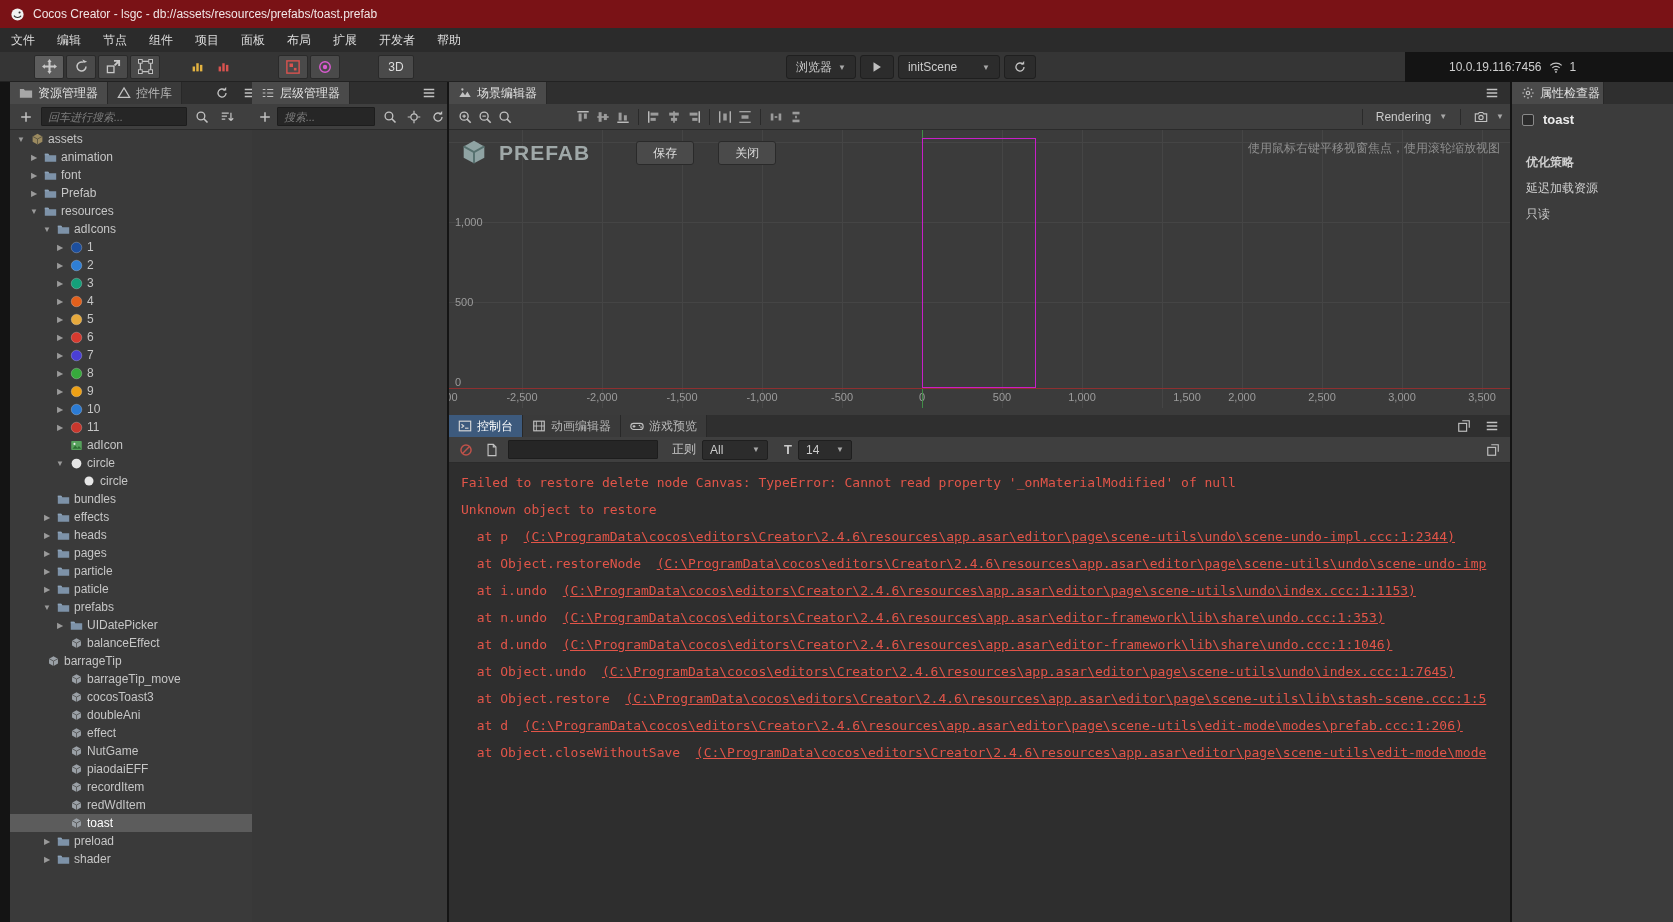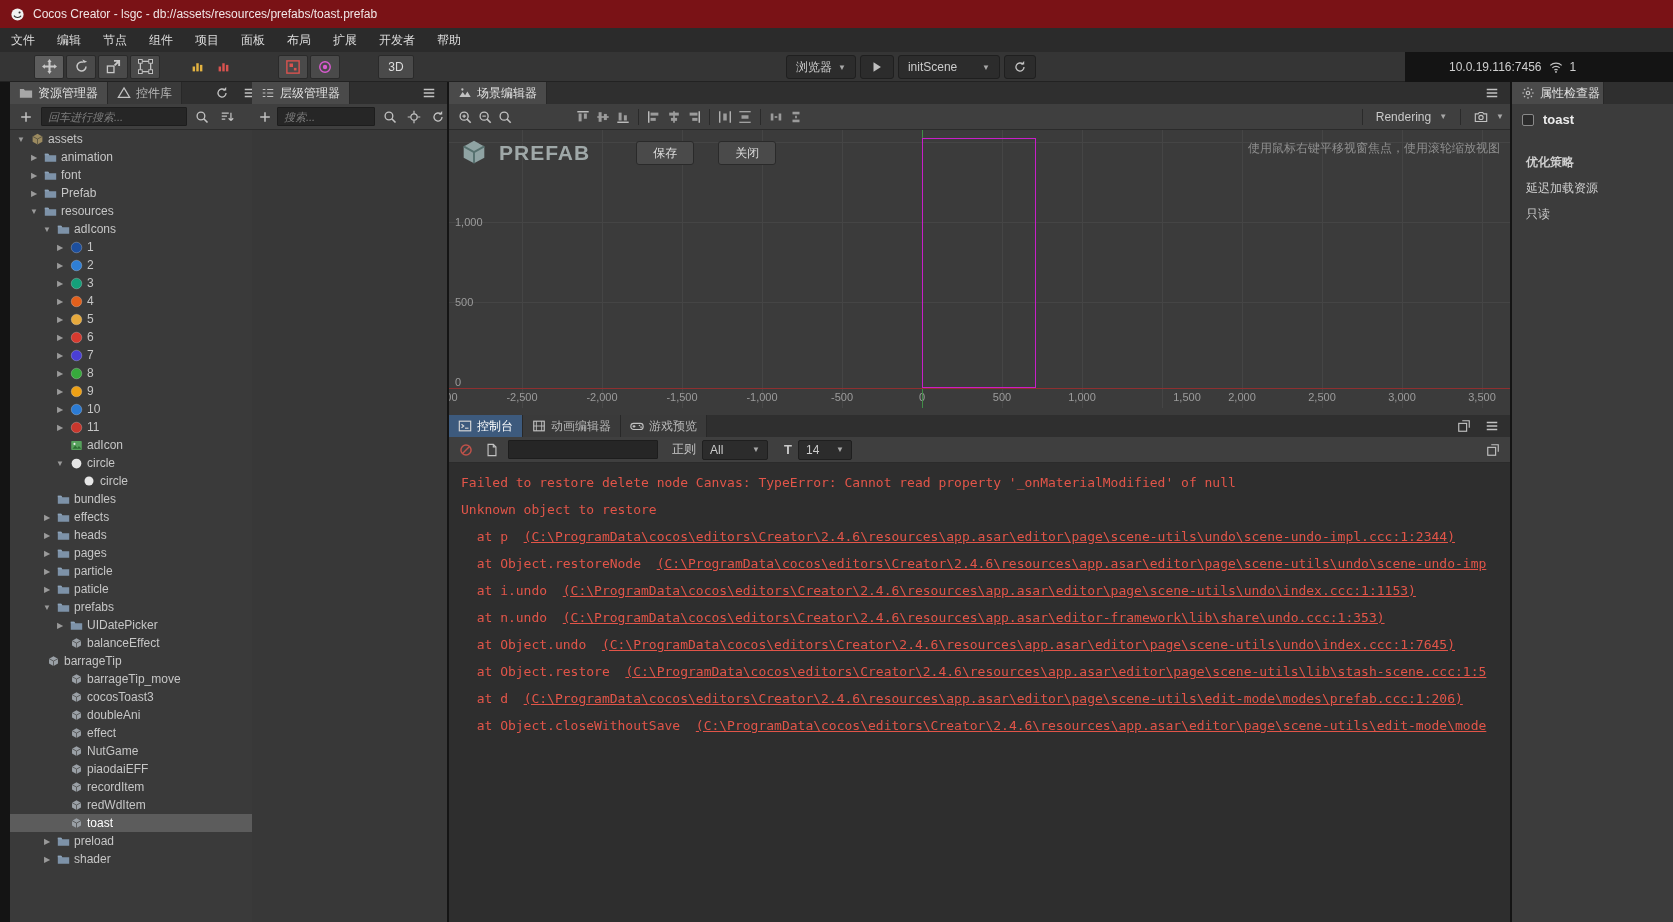--- a/index.html
+++ b/index.html
@@ -1001,20 +1001,21 @@
           </svg>
         </span>
     </div>
     <div id="console-lines">
         <div class="cline">Failed to restore delete node Canvas: TypeError: Cannot read property '_onMaterialModified' of null</div>
         <div class="cline">Unknown object to restore</div>
         <div class="cline"><span>  at p  </span><a>(C:\ProgramData\cocos\editors\Creator\2.4.6\resources\app.asar\editor\page\scene-utils\undo\scene-undo-impl.ccc:1:2344)</a></div>
         <div class="cline"><span>  at Object.restoreNode  </span><a>(C:\ProgramData\cocos\editors\Creator\2.4.6\resources\app.asar\editor\page\scene-utils\undo\scene-undo-imp</a></div>
         <div class="cline"><span>  at i.undo  </span><a>(C:\ProgramData\cocos\editors\Creator\2.4.6\resources\app.asar\editor\page\scene-utils\undo\index.ccc:1:1153)</a></div>
         <div class="cline"><span>  at n.undo  </span><a>(C:\ProgramData\cocos\editors\Creator\2.4.6\resources\app.asar\editor-framework\lib\share\undo.ccc:1:353)</a></div>
+        <div class="cline"><span>  at d.undo  </span><a>(C:\ProgramData\cocos\editors\Creator\2.4.6\resources\app.asar\editor-framework\lib\share\undo.ccc:1:1046)</a></div>
         <div class="cline"><span>  at Object.undo  </span><a>(C:\ProgramData\cocos\editors\Creator\2.4.6\resources\app.asar\editor\page\scene-utils\undo\index.ccc:1:7645)</a></div>
         <div class="cline"><span>  at Object.restore  </span><a>(C:\ProgramData\cocos\editors\Creator\2.4.6\resources\app.asar\editor\page\scene-utils\lib\stash-scene.ccc:1:5</a></div>
         <div class="cline"><span>  at d  </span><a>(C:\ProgramData\cocos\editors\Creator\2.4.6\resources\app.asar\editor\page\scene-utils\edit-mode\modes\prefab.ccc:1:206)</a></div>
         <div class="cline"><span>  at Object.closeWithoutSave  </span><a>(C:\ProgramData\cocos\editors\Creator\2.4.6\resources\app.asar\editor\page\scene-utils\edit-mode\mode</a></div>
       </div>
   </div>
 </div>
 
 <div id="inspector-panel" class="panel">
   <div class="tabbar">

